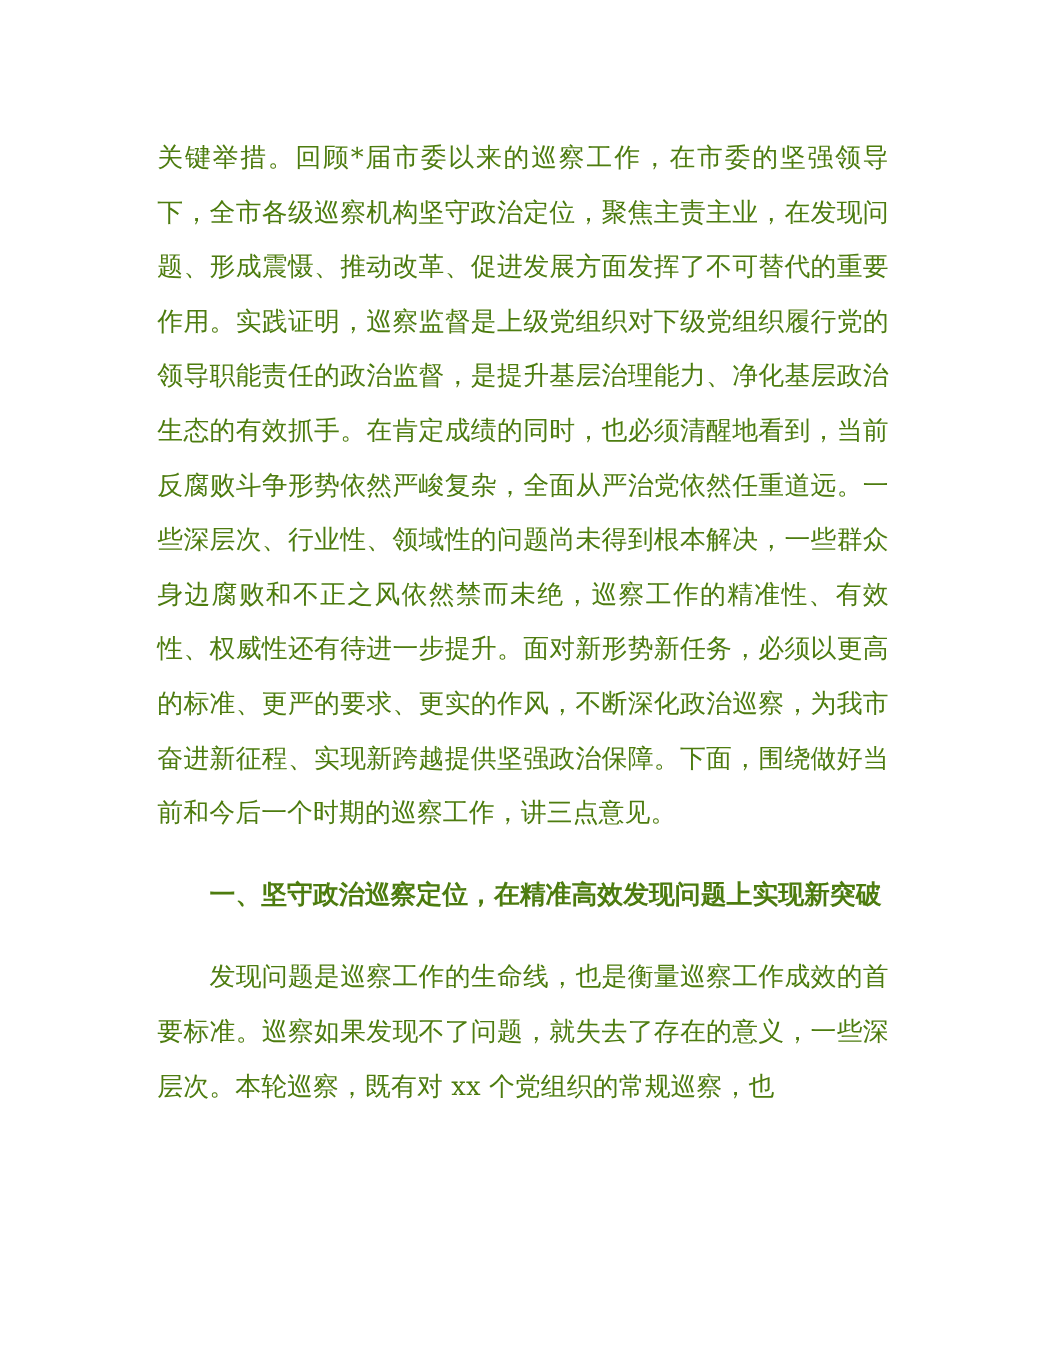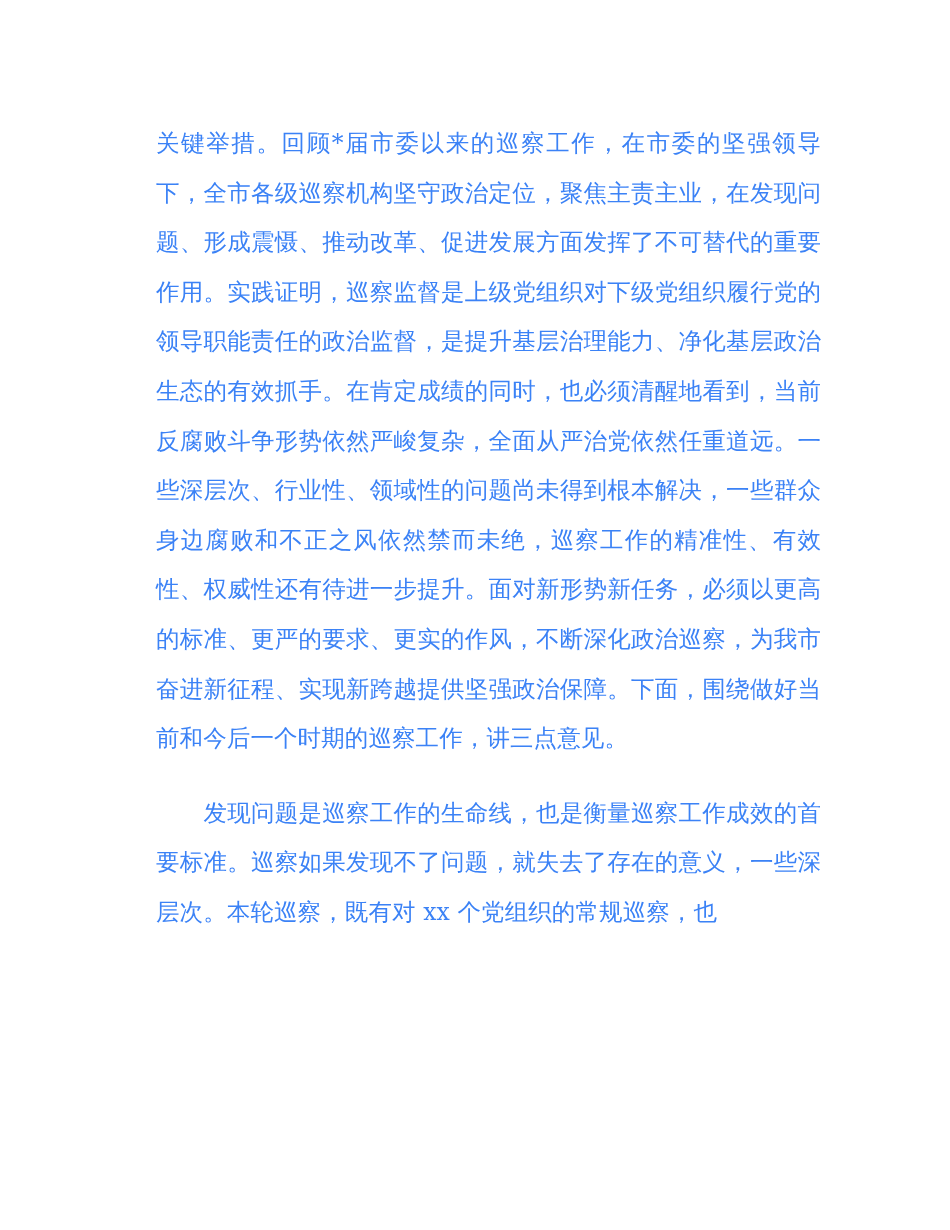--- a/index.html
+++ b/index.html
@@ -1,33 +1,34 @@
 <!DOCTYPE html>
 <html><head>
 <meta charset="utf-8">
 <style>
   html, body { margin: 0; padding: 0; background: #ffffff; }
   body { width: 950px; height: 1230px; position: relative; overflow: hidden; }
   .page {
-    position: absolute; left: 156px; top: 119px; width: 665px;
+    position: absolute; left: 143px; top: 119px; width: 665px;
     font-family: "DejaVu Serif", "Liberation Serif", serif;
-    color: #3b82f6;
+    color: #4d7c0f;
   }
   .para {
     margin: 0; font-size: 23.5px; line-height: 49.6px;
     text-align: justify; text-justify: inter-character;
     letter-spacing: 0.1px;
   }
   .indent { text-indent: 47.5px; }
   .heading {
     margin: 25px 0 0 0; font-size: 23.5px; line-height: 49.6px;
     font-family: "DejaVu Sans", "Liberation Sans", sans-serif;
     font-weight: bold; text-indent: 47.5px; text-align: justify;
   }
   .gap { margin-top: 25px; }
 </style>
 </head>
 <body>
 
 <div class="page">
   <p class="para">关键举措。回顾*届市委以来的巡察工作，在市委的坚强领导下，全市各级巡察机构坚守政治定位，聚焦主责主业，在发现问题、形成震慑、推动改革、促进发展方面发挥了不可替代的重要作用。实践证明，巡察监督是上级党组织对下级党组织履行党的领导职能责任的政治监督，是提升基层治理能力、净化基层政治生态的有效抓手。在肯定成绩的同时，也必须清醒地看到，当前反腐败斗争形势依然严峻复杂，全面从严治党依然任重道远。一些深层次、行业性、领域性的问题尚未得到根本解决，一些群众身边腐败和不正之风依然禁而未绝，巡察工作的精准性、有效性、权威性还有待进一步提升。面对新形势新任务，必须以更高的标准、更严的要求、更实的作风，不断深化政治巡察，为我市奋进新征程、实现新跨越提供坚强政治保障。下面，围绕做好当前和今后一个时期的巡察工作，讲三点意见。</p>
+  <p class="heading">一、坚守政治巡察定位，在精准高效发现问题上实现新突破</p>
   <p class="para indent gap">发现问题是巡察工作的生命线，也是衡量巡察工作成效的首要标准。巡察如果发现不了问题，就失去了存在的意义，一些深层次。本轮巡察，既有对 xx 个党组织的常规巡察，也</p>
 </div>
 
 </body></html>

